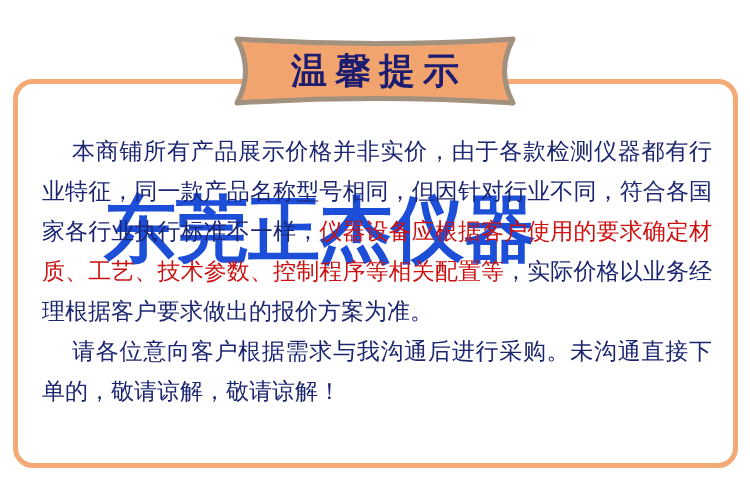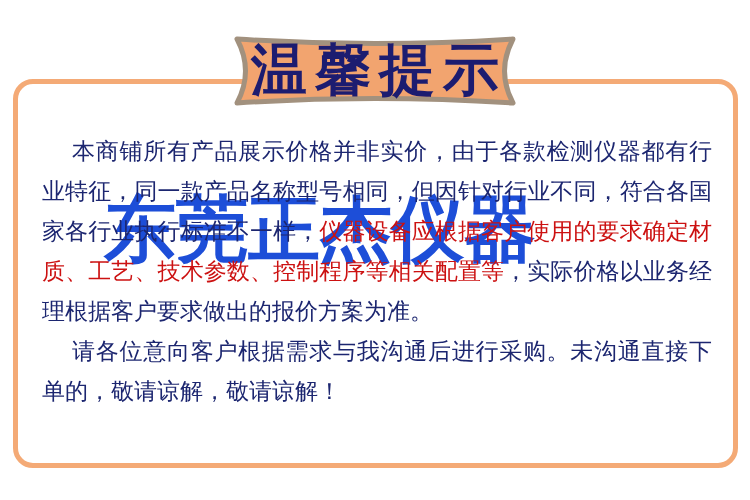--- a/index.html
+++ b/index.html
@@ -77,21 +77,21 @@
     left: 0;
     top: 0;
     display: block;
   }
   .banner-title {
     position: absolute;
     inset: 0;
     display: flex;
     align-items: center;
     justify-content: center;
-    font-size: 56px;
+    font-size: 36px;
     font-weight: 700;
     letter-spacing: 8px;
     padding-left: 8px; 
     box-sizing: border-box;
     color: #1C1C70;
     text-align: center;
   }
 </style>
 </head>
 <body>

